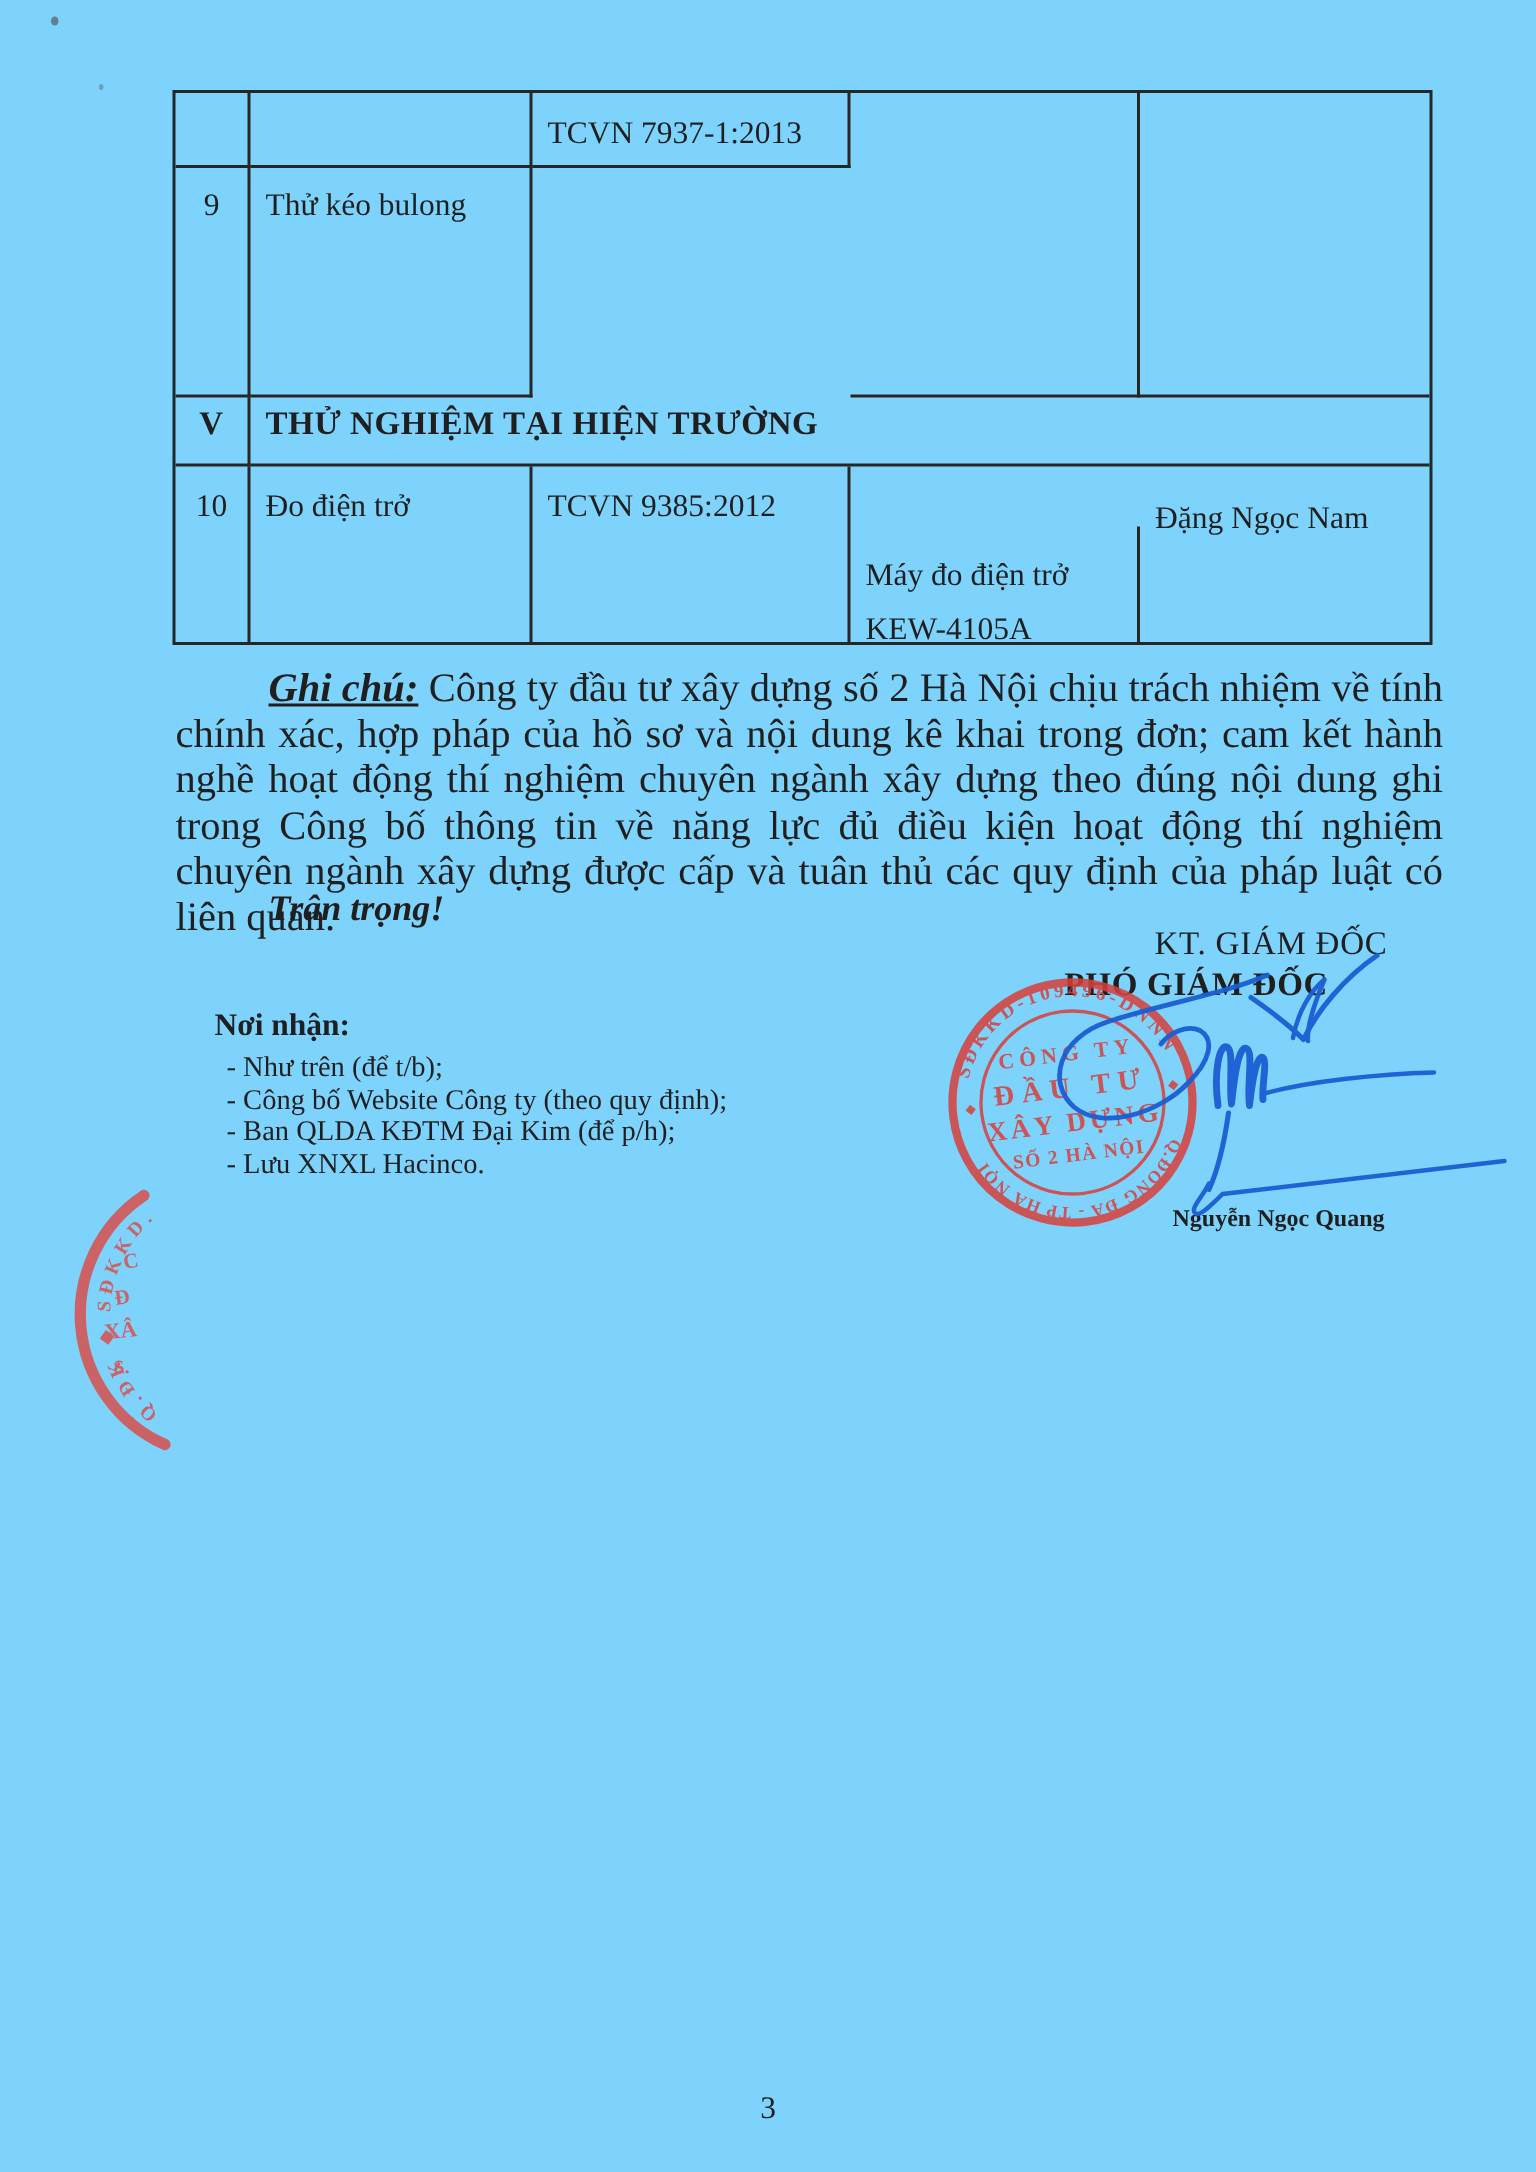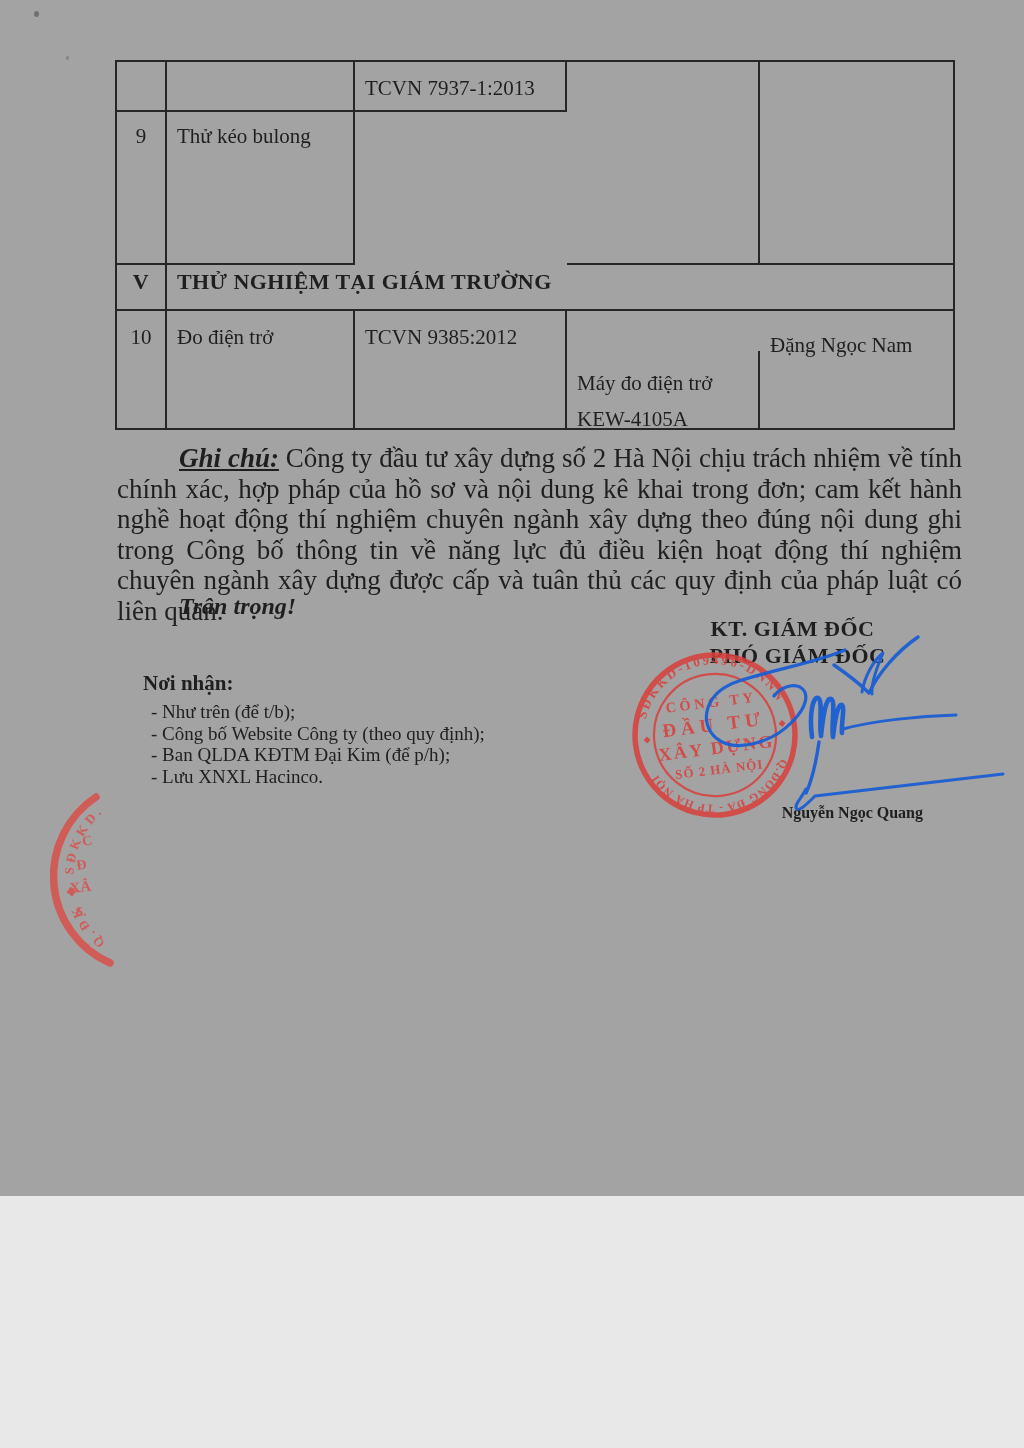--- a/index.html
+++ b/index.html
@@ -1,20 +1,20 @@
 <!DOCTYPE html>
 <html><head>
 <meta charset="utf-8">
 <style>
   html,body{margin:0;padding:0;background:#e8e8e8;}
   .page{
     position:relative;
-    width:1024px;height:1196px;
+    width:1024px;height:1448px;
     margin:0 auto;
-    background:#a3a3a3;
+    background:#7dd3fc;
     font-family:"Liberation Serif","DejaVu Serif",serif;
     color:#1f1f1f;
     overflow:hidden;
   }
   
   .speck{position:absolute;background:#555;border-radius:50%;opacity:.65;}
   .speck.s1{left:34px;top:11px;width:5px;height:6px;}
   .speck.s2{left:66px;top:56px;width:3px;height:4px;opacity:.4;}
 
   
@@ -51,22 +51,22 @@
   }
   .note .indent{display:inline-block;width:62px;}
   .note-label{font-weight:bold;font-style:italic;text-decoration:underline;}
 
   .closing{
     position:absolute;left:179px;top:593px;
     font-size:24px;font-weight:bold;font-style:italic;
   }
 
   
-  .sig-title1{position:absolute;left:660px;top:616px;width:265px;text-align:center;
-    font-size:22px;font-weight:bold;letter-spacing:.5px;}
+  .sig-title1{position:absolute;left:660px;top:616px;width:265px;text-align:right;
+    font-size:22px;font-weight:normal;letter-spacing:.5px;}
   .sig-title2{position:absolute;left:660px;top:643px;width:275px;text-align:center;
     font-size:22px;font-weight:bold;letter-spacing:.5px;}
   .signer-name{position:absolute;left:688px;top:804px;width:235px;text-align:right;
     font-size:16px;font-weight:bold;}
 
   
   .recipients{position:absolute;left:143px;top:671px;}
   .recipients-heading{font-size:21px;font-weight:bold;margin-bottom:5px;}
   .recipient-item{font-size:19px;line-height:21.5px;padding-left:8px;}
 
@@ -91,21 +91,21 @@
     <div class="cell num" style="grid-row:1;grid-column:1;"></div>
     <div class="cell" style="grid-row:1;grid-column:2;"></div>
     <div class="cell c-r1c3" style="grid-row:1;grid-column:3;">TCVN 7937-1:2013</div>
     <div class="cell" style="grid-row:1/3;grid-column:4;"></div>
     <div class="cell last-col" style="grid-row:1/3;grid-column:5;"></div>
 
     <div class="cell num c-r2c1" style="grid-row:2;grid-column:1;">9</div>
     <div class="cell c-r2c2" style="grid-row:2;grid-column:2;">Thử kéo bulong</div>
 
     <div class="cell num sec" style="grid-row:3;grid-column:1;">V</div>
-    <div class="cell sec last-col" style="grid-row:3;grid-column:2/6;">THỬ NGHIỆM TẠI GIÁM TRƯỜNG</div>
+    <div class="cell sec last-col" style="grid-row:3;grid-column:2/6;">THỬ NGHIỆM TẠI HIỆN TRƯỜNG</div>
 
     <div class="cell num c-r4 last-row" style="grid-row:4;grid-column:1;">10</div>
     <div class="cell c-r4 last-row" style="grid-row:4;grid-column:2;">Đo điện trở</div>
     <div class="cell c-r4 last-row" style="grid-row:4;grid-column:3;">TCVN 9385:2012</div>
     <div class="cell c-r4 last-row" style="grid-row:4;grid-column:4;margin-top:40px;">
       <div class="eq-line">Máy đo điện trở</div>
       <div class="eq-line">KEW-4105A</div>
     </div>
     <div class="cell c-r4 last-col last-row" style="grid-row:4;grid-column:5;">
       <div class="person-line">Đặng Ngọc Nam</div>

